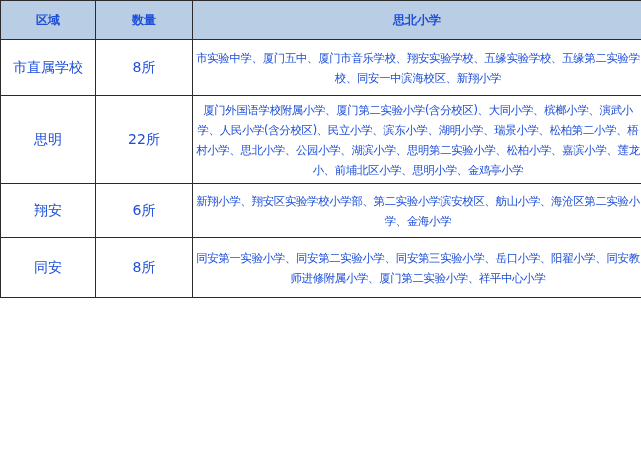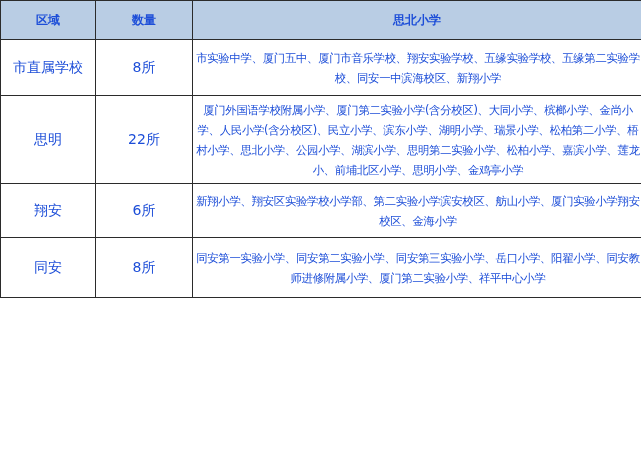--- a/index.html
+++ b/index.html
@@ -27,26 +27,26 @@
     <th>思北小学</th>
   </tr>
   <tr style="height:56px">
     <td class="c">市直属学校</td>
     <td class="c">8所</td>
     <td class="list">市实验中学、厦门五中、厦门市音乐学校、翔安实验学校、五缘实验学校、五缘第二实验学校、同安一中滨海校区、新翔小学</td>
   </tr>
   <tr style="height:88px">
     <td class="c">思明</td>
     <td class="c">22所</td>
-    <td class="list">厦门外国语学校附属小学、厦门第二实验小学(含分校区)、大同小学、槟榔小学、金尚小学、人民小学(含分校区)、民立小学、滨东小学、湖明小学、瑞景小学、松柏第二小学、梧村小学、思北小学、公园小学、湖滨小学、思明第二实验小学、松柏小学、嘉滨小学、莲龙小、前埔北区小学、思明小学、金鸡亭小学</td>
+    <td class="list">厦门外国语学校附属小学、厦门第二实验小学(含分校区)、大同小学、槟榔小学、演武小学、人民小学(含分校区)、民立小学、滨东小学、湖明小学、瑞景小学、松柏第二小学、梧村小学、思北小学、公园小学、湖滨小学、思明第二实验小学、松柏小学、嘉滨小学、莲龙小、前埔北区小学、思明小学、金鸡亭小学</td>
   </tr>
   <tr style="height:54px">
     <td class="c">翔安</td>
     <td class="c">6所</td>
-    <td class="list">新翔小学、翔安区实验学校小学部、第二实验小学滨安校区、舫山小学、厦门实验小学翔安校区、金海小学</td>
+    <td class="list">新翔小学、翔安区实验学校小学部、第二实验小学滨安校区、舫山小学、海沧区第二实验小学、金海小学</td>
   </tr>
   <tr style="height:60px">
     <td class="c">同安</td>
     <td class="c">8所</td>
     <td class="list">同安第一实验小学、同安第二实验小学、同安第三实验小学、岳口小学、阳翟小学、同安教师进修附属小学、厦门第二实验小学、祥平中心小学</td>
   </tr>
 </tbody>
   </table>
 
 </body></html>

